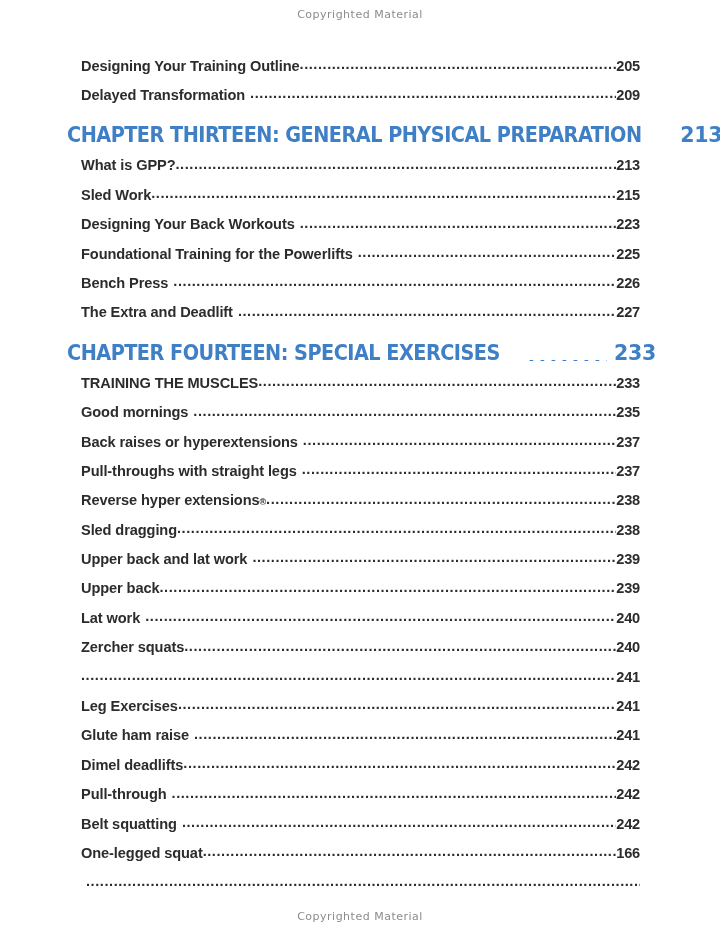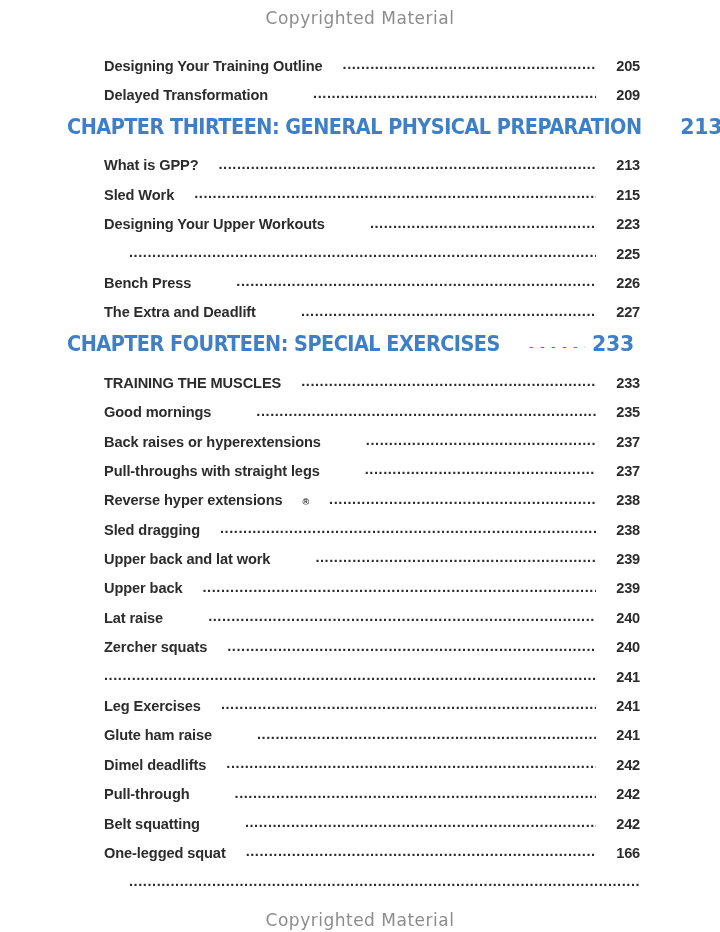--- a/index.html
+++ b/index.html
@@ -23,21 +23,21 @@
     box-sizing: border-box;
   }
 
   
   .running-head {
     position: absolute;
     left: 0;
     width: 720px;
     text-align: center;
     font-family: "DejaVu Sans", sans-serif;
-    font-size: 17px;
+    font-size: 11px;
     letter-spacing: 0.5px;
     color: #8c8c8c;
     font-weight: 400;
   }
   .running-head.top { top: 8px; }
   .running-head.bottom { top: 910px; }
 
   
   .toc {
     position: absolute;
@@ -48,27 +48,26 @@
 
   .toc-row {
     display: flex;
     align-items: baseline;
     height: 29.4px;
     box-sizing: border-box;
   }
 
   
   .toc-row.entry {
-    padding-left: 104px;
+    padding-left: 81px;
     padding-right: 80px;
     font-size: 14.6px;
     font-weight: 700;
     color: #2c2c2c;
     letter-spacing: -0.1px;
-    gap: 20px;
   }
   .toc-row.entry .label {
     white-space: nowrap;
     flex: 0 0 auto;
   }
   .toc-row.entry .leader {
     flex: 1 1 auto;
     overflow: hidden;
     min-width: 4px;
     position: relative;
@@ -89,23 +88,23 @@
     flex: 0 0 auto;
     text-align: right;
     color: #2c2c2c;
     font-weight: 700;
     letter-spacing: -0.2px;
   }
 
   
   .toc-row.chapter {
     padding-left: 67px;
-    padding-right: 86px;
+    padding-right: 64px;
     height: 41px;
-    align-items: flex-start;
+    align-items: center;
     color: #3f7fc6;
   }
   .toc-row.chapter .label {
     white-space: nowrap;
     flex: 0 0 auto;
     font-family: "DejaVu Sans", sans-serif;
     font-size: 20.5px;
     font-weight: 700;
     letter-spacing: -0.55px;
     transform: scaleX(0.94);
@@ -181,26 +180,27 @@
         <span class="label">What is GPP?</span>
         <span class="leader"></span>
         <span class="page-num">213</span>
       </div>
       <div class="toc-row entry">
         <span class="label">Sled Work</span>
         <span class="leader"></span>
         <span class="page-num">215</span>
       </div>
       <div class="toc-row entry">
-        <span class="label">Designing Your Upper Workouts</span>
+        <span class="label">Designing Your Back Workouts</span>
         <span style="width: 5px; flex: 0 0 auto;"></span>
         <span class="leader"></span>
         <span class="page-num">223</span>
       </div>
       <div class="toc-row entry">
+        <span class="label">Foundational Training for the Powerlifts</span>
         <span style="width: 5px; flex: 0 0 auto;"></span>
         <span class="leader"></span>
         <span class="page-num">225</span>
       </div>
       <div class="toc-row entry">
         <span class="label">Bench Press</span>
         <span style="width: 5px; flex: 0 0 auto;"></span>
         <span class="leader"></span>
         <span class="page-num">226</span>
       </div>
@@ -254,21 +254,21 @@
         <span style="width: 5px; flex: 0 0 auto;"></span>
         <span class="leader"></span>
         <span class="page-num">239</span>
       </div>
       <div class="toc-row entry">
         <span class="label">Upper back</span>
         <span class="leader"></span>
         <span class="page-num">239</span>
       </div>
       <div class="toc-row entry">
-        <span class="label">Lat raise</span>
+        <span class="label">Lat work</span>
         <span style="width: 5px; flex: 0 0 auto;"></span>
         <span class="leader"></span>
         <span class="page-num">240</span>
       </div>
       <div class="toc-row entry">
         <span class="label">Zercher squats</span>
         <span class="leader"></span>
         <span class="page-num">240</span>
       </div>
       <div class="toc-row entry">

